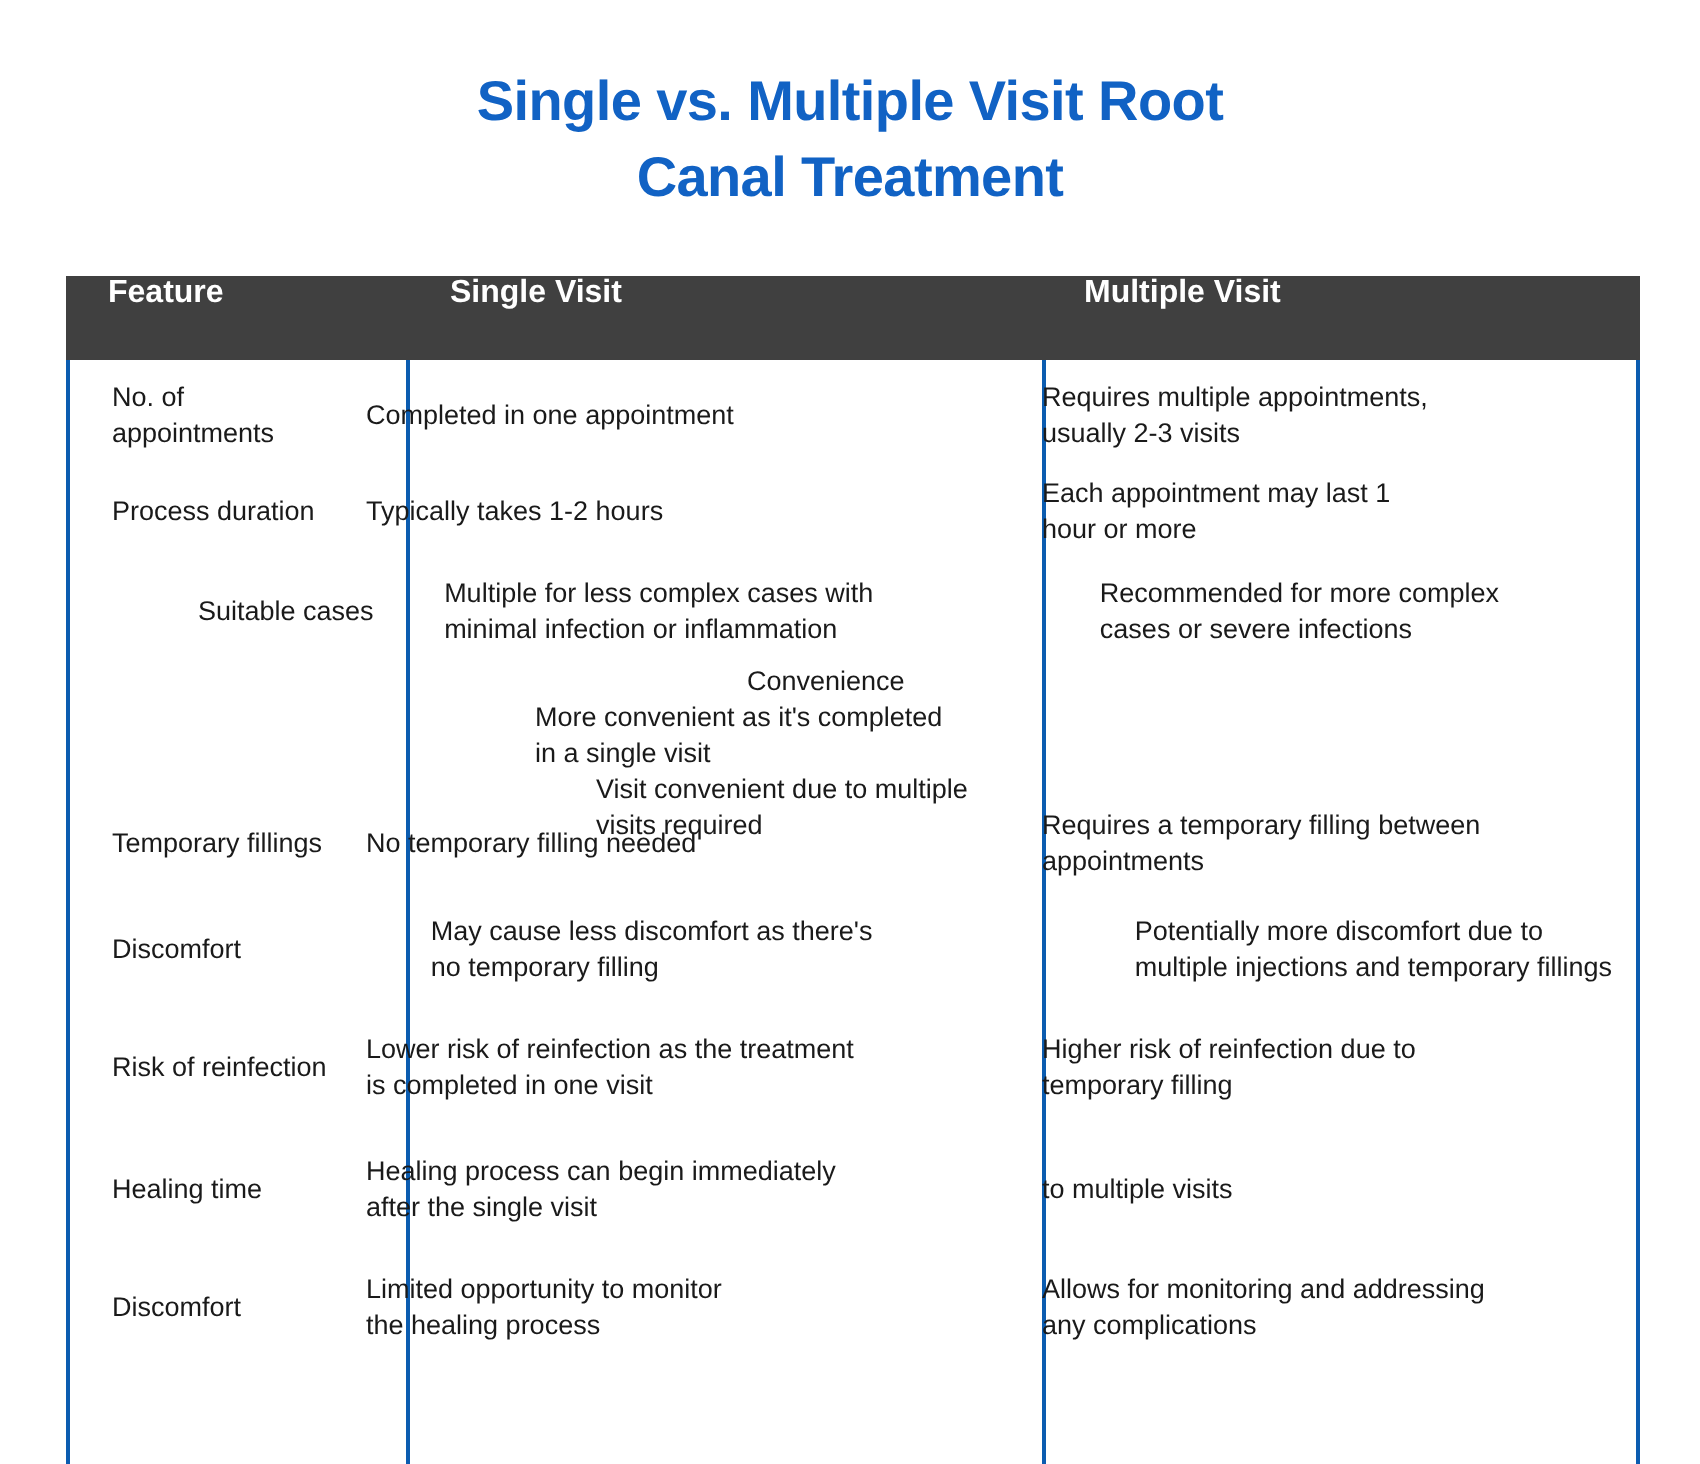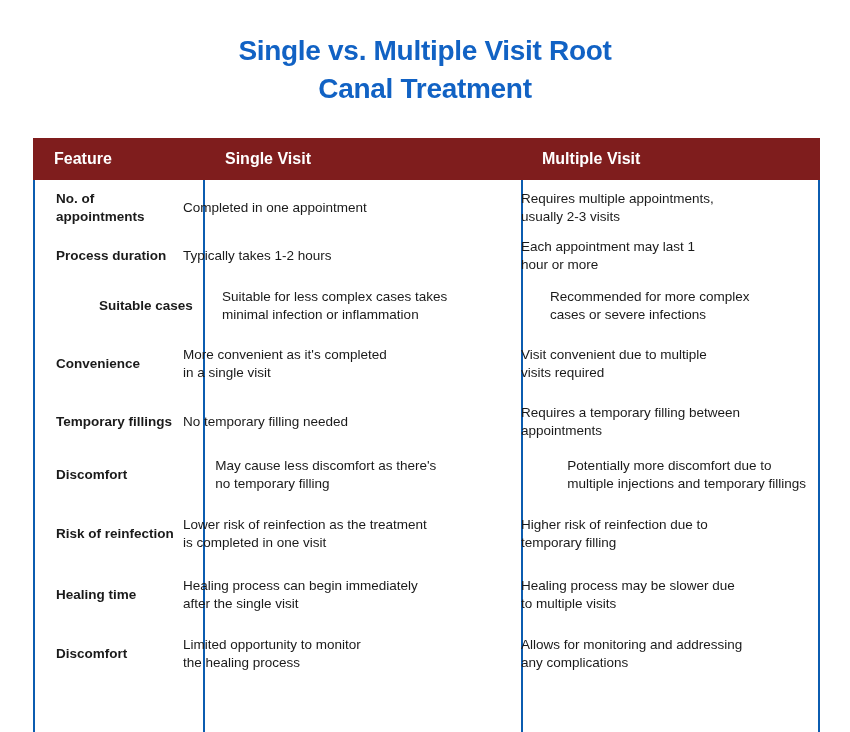--- a/index.html
+++ b/index.html
@@ -41,23 +41,23 @@
   
   .table-wrap {
     position: absolute;
     left: 33px;
     top: 138px;
     width: 787px;
   }
 
   .table-header {
     display: flex;
-    background: #7f1d1d;
+    background: #404040;
     height: 42px;
-    align-items: center;
+    align-items: flex-start;
     box-sizing: border-box;
   }
   .th {
     color: #ffffff;
     font-size: 16px;
     font-weight: bold;
     box-sizing: border-box;
     white-space: nowrap;
   }
   .th.col-feature   { width: 170px; padding-left: 21px; }
@@ -96,21 +96,21 @@
     box-sizing: border-box;
     position: relative;
     z-index: 1;
   }
   .cell {
     box-sizing: border-box;
     font-size: 13.5px;
     line-height: 18px;
     color: #1a1a1a;
   }
-  .cell.c-feature  { width: 148px; padding-left: 21px; padding-right: 8px; font-weight: bold; }
+  .cell.c-feature  { width: 148px; padding-left: 21px; padding-right: 8px; }
   .cell.c-single   { width: 318px; padding-right: 12px; }
   .cell.c-multiple { width: 297px; padding-left: 20px; padding-right: 8px; }
 
   .cell .ln { display: block; }
 </style>
 </head>
 <body>
 
 <div class="page">
 
@@ -147,29 +147,29 @@
               <span class="ln">Typically takes 1-2 hours</span>
             </div>
             <div class="cell c-multiple">
               <span class="ln">Each appointment may last 1</span>
               <span class="ln">hour or more</span>
             </div>
           </div>
           <div class="row" style="height: 52px; margin-left: 43px;">
             <div class="cell c-feature">Suitable cases</div>
             <div class="cell c-single">
-              <span class="ln">Suitable for less complex cases takes</span>
+              <span class="ln">Multiple for less complex cases with</span>
               <span class="ln">minimal infection or inflammation</span>
             </div>
             <div class="cell c-multiple">
               <span class="ln">Recommended for more complex</span>
               <span class="ln">cases or severe infections</span>
             </div>
           </div>
-          <div class="row" style="height: 64px;">
+          <div class="row" style="height: 64px; flex-direction: column;">
             <div class="cell c-feature">Convenience</div>
             <div class="cell c-single">
               <span class="ln">More convenient as it's completed</span>
               <span class="ln">in a single visit</span>
             </div>
             <div class="cell c-multiple">
               <span class="ln">Visit convenient due to multiple</span>
               <span class="ln">visits required</span>
             </div>
           </div>
@@ -205,21 +205,20 @@
               <span class="ln">temporary filling</span>
             </div>
           </div>
           <div class="row" style="height: 60px;">
             <div class="cell c-feature">Healing time</div>
             <div class="cell c-single">
               <span class="ln">Healing process can begin immediately</span>
               <span class="ln">after the single visit</span>
             </div>
             <div class="cell c-multiple">
-              <span class="ln">Healing process may be slower due</span>
               <span class="ln">to multiple visits</span>
             </div>
           </div>
           <div class="row" style="height: 58px;">
             <div class="cell c-feature">Discomfort</div>
             <div class="cell c-single">
               <span class="ln">Limited opportunity to monitor</span>
               <span class="ln">the healing process</span>
             </div>
             <div class="cell c-multiple">

